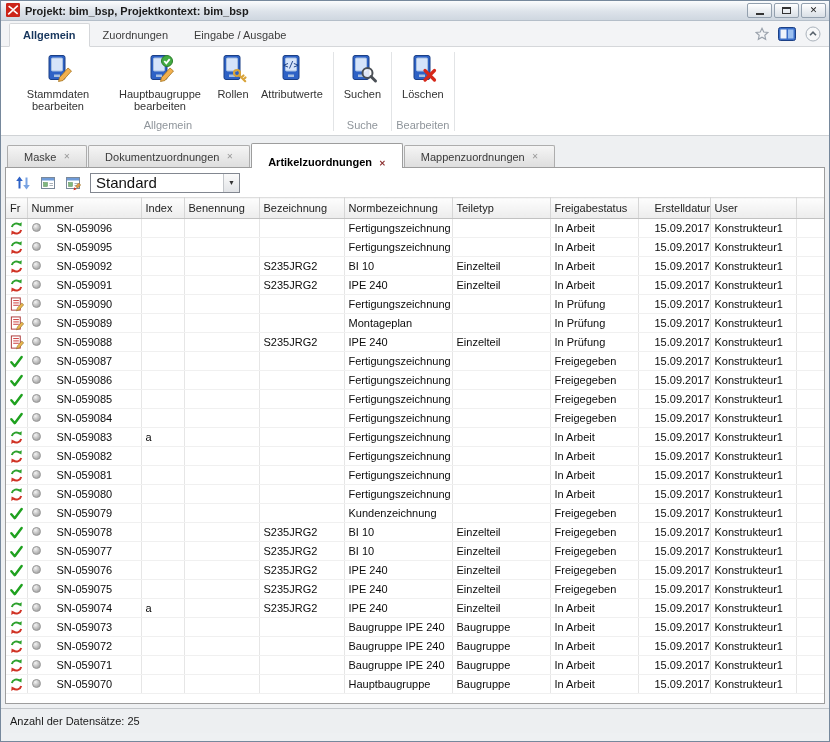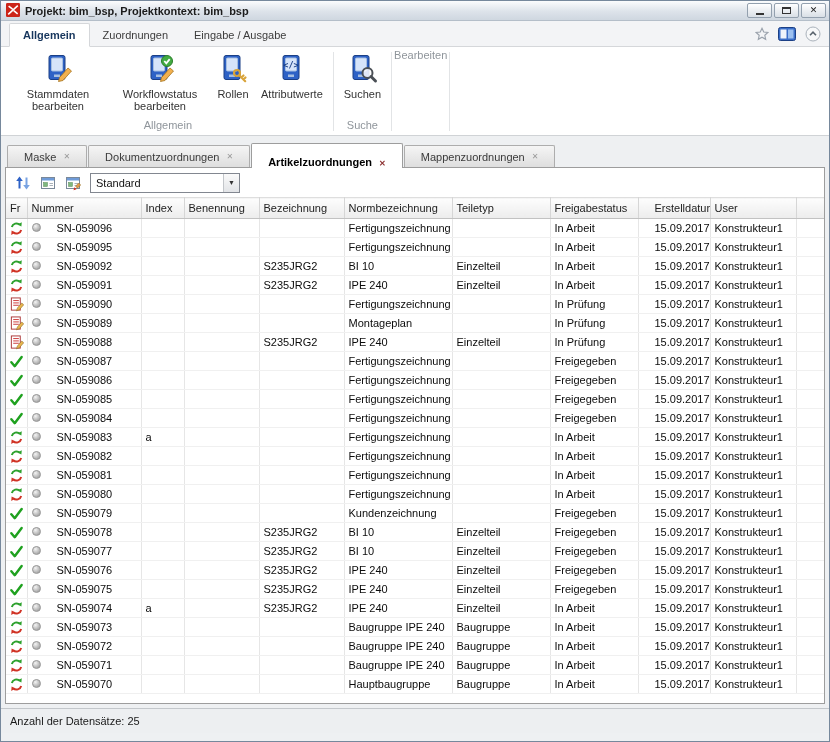--- a/index.html
+++ b/index.html
@@ -50,21 +50,21 @@
   .dtab.active { background: #fff; height: 25px; margin-bottom: -1px; border-color: #9d9d9d; font-weight: bold; color: #000; z-index: 2; align-items: flex-end; }
   .dtab-close { font-size: 8px; line-height: 8px; color: #9a9a9a; cursor: default; }
   .dtab.active .dtab-close { color: #8c3030; }
 
   .panel { flex: 1; background: #fff; border: 1px solid #9d9d9d; display: flex; flex-direction: column; overflow: hidden; }
 
   .view-toolbar { height: 29px; flex: 0 0 auto; display: flex; align-items: center; gap: 3px; padding: 3px 5px; background: #fff; }
   .tbtn { width: 23px; height: 22px; border: 1px solid transparent; background: transparent; display: flex;
           align-items: center; justify-content: center; padding: 0; cursor: default; }
   .combo { width: 150px; height: 20px; border: 1px solid #828790; display: flex; align-items: center; background: #fff; margin-left: 3px; }
-  .combo-value { flex: 1; padding: 0 5px; font-size: 11px; color: #111; }
+  .combo-value { flex: 1; padding: 0 5px; font-size: 15px; color: #111; }
   .combo-arrow { width: 16px; height: 100%; display: flex; align-items: center; justify-content: center;
                  background: linear-gradient(#fafafa,#e2e4e7); border-left: 1px solid #c3c6ca; font-size: 7px; color: #333; }
 
   
   .grid { flex: 1; overflow: hidden; }
   table { width: 100%; border-collapse: collapse; table-layout: fixed; font-size: 11px; }
   th { height: 21px; background: linear-gradient(#fdfdfd,#ececec); border-right: 1px solid #d6d6d6;
        border-bottom: 1px solid #c2c2c2; border-top: 1px solid #dedede; font-weight: normal; text-align: left;
        padding: 0 4px; color: #222; white-space: nowrap; overflow: hidden; cursor: default; }
   td { height: 19px; border-right: 1px solid #e6e6e6; border-bottom: 1px solid #f0f0f0; padding: 0 4px;
@@ -157,21 +157,21 @@
           </div>
           <div class="rbutton">
             <span class="ricon"><svg width="32" height="32" viewBox="0 0 32 32">
                 <rect x="7" y="2.5" width="16" height="24" rx="2" fill="#2e62c6" stroke="#1b3f85"></rect>
                 <rect x="9.5" y="5" width="11" height="13" rx="1" fill="#d6e4fa" stroke="#a7bfe0"></rect>
                 <rect x="12" y="21.5" width="6" height="2.5" fill="#a7bfe0"></rect>
                 <circle cx="23" cy="8" r="5.5" fill="#43ac43" stroke="#2b7d2b"></circle>
                 <path d="M20.3 8l2 2.3 3.4-4.2" stroke="#fff" stroke-width="1.8" fill="none"></path>
                 <path d="M17.5 24.5l8.5-9.5 3.5 3-8.5 9.5-4.5 1z" fill="#f2b04e" stroke="#a5741f" stroke-width="0.8"></path>
               </svg></span>
-            <span class="rlabel">Workflowstatus bearbeiten</span>
+            <span class="rlabel">Hauptbaugruppe bearbeiten</span>
           </div>
           <div class="rbutton">
             <span class="ricon"><svg width="32" height="32" viewBox="0 0 32 32">
                 <rect x="7" y="2.5" width="16" height="24" rx="2" fill="#2e62c6" stroke="#1b3f85"></rect>
                 <rect x="9.5" y="5" width="11" height="13" rx="1" fill="#d6e4fa" stroke="#a7bfe0"></rect>
                 <rect x="12" y="21.5" width="6" height="2.5" fill="#a7bfe0"></rect>
                 <circle cx="20" cy="20" r="3" fill="none" stroke="#d9a43a" stroke-width="2.2"></circle>
                 <path d="M22.2 22.2l6 6M26.5 26.5l2-2M24.5 24.5l2-2" stroke="#d9a43a" stroke-width="2.2" stroke-linecap="round"></path>
               </svg></span>
             <span class="rlabel">Rollen</span>
@@ -199,20 +199,31 @@
                 <circle cx="21.5" cy="20" r="5" fill="#ffffff" fill-opacity="0.85" stroke="#4a4f55" stroke-width="2"></circle>
                 <line x1="25" y1="23.5" x2="29.5" y2="28" stroke="#4a4f55" stroke-width="3" stroke-linecap="round"></line>
               </svg></span>
             <span class="rlabel">Suchen</span>
           </div>
         </div>
         <div class="rgroup-label">Suche</div>
       </div>
       <div class="rsep"></div>
       <div class="rgroup">
+        <div class="rbuttons">
+          <div class="rbutton">
+            <span class="ricon"><svg width="32" height="32" viewBox="0 0 32 32">
+                <rect x="7" y="2.5" width="16" height="24" rx="2" fill="#2e62c6" stroke="#1b3f85"></rect>
+                <rect x="9.5" y="5" width="11" height="13" rx="1" fill="#d6e4fa" stroke="#a7bfe0"></rect>
+                <rect x="12" y="21.5" width="6" height="2.5" fill="#a7bfe0"></rect>
+                <path d="M18 17.5l9.5 9.5M27.5 17.5L18 27" stroke="#d6281a" stroke-width="3.2" stroke-linecap="round"></path>
+              </svg></span>
+            <span class="rlabel">Löschen</span>
+          </div>
+        </div>
         <div class="rgroup-label">Bearbeiten</div>
       </div>
       <div class="rsep"></div>
     </div>
 
   <div class="content-wrap">
     <div class="doc-tabstrip" id="doc-tabs">
         <div class="dtab">
           <span class="dtab-label">Maske</span>
           <span class="dtab-close">✕</span>

